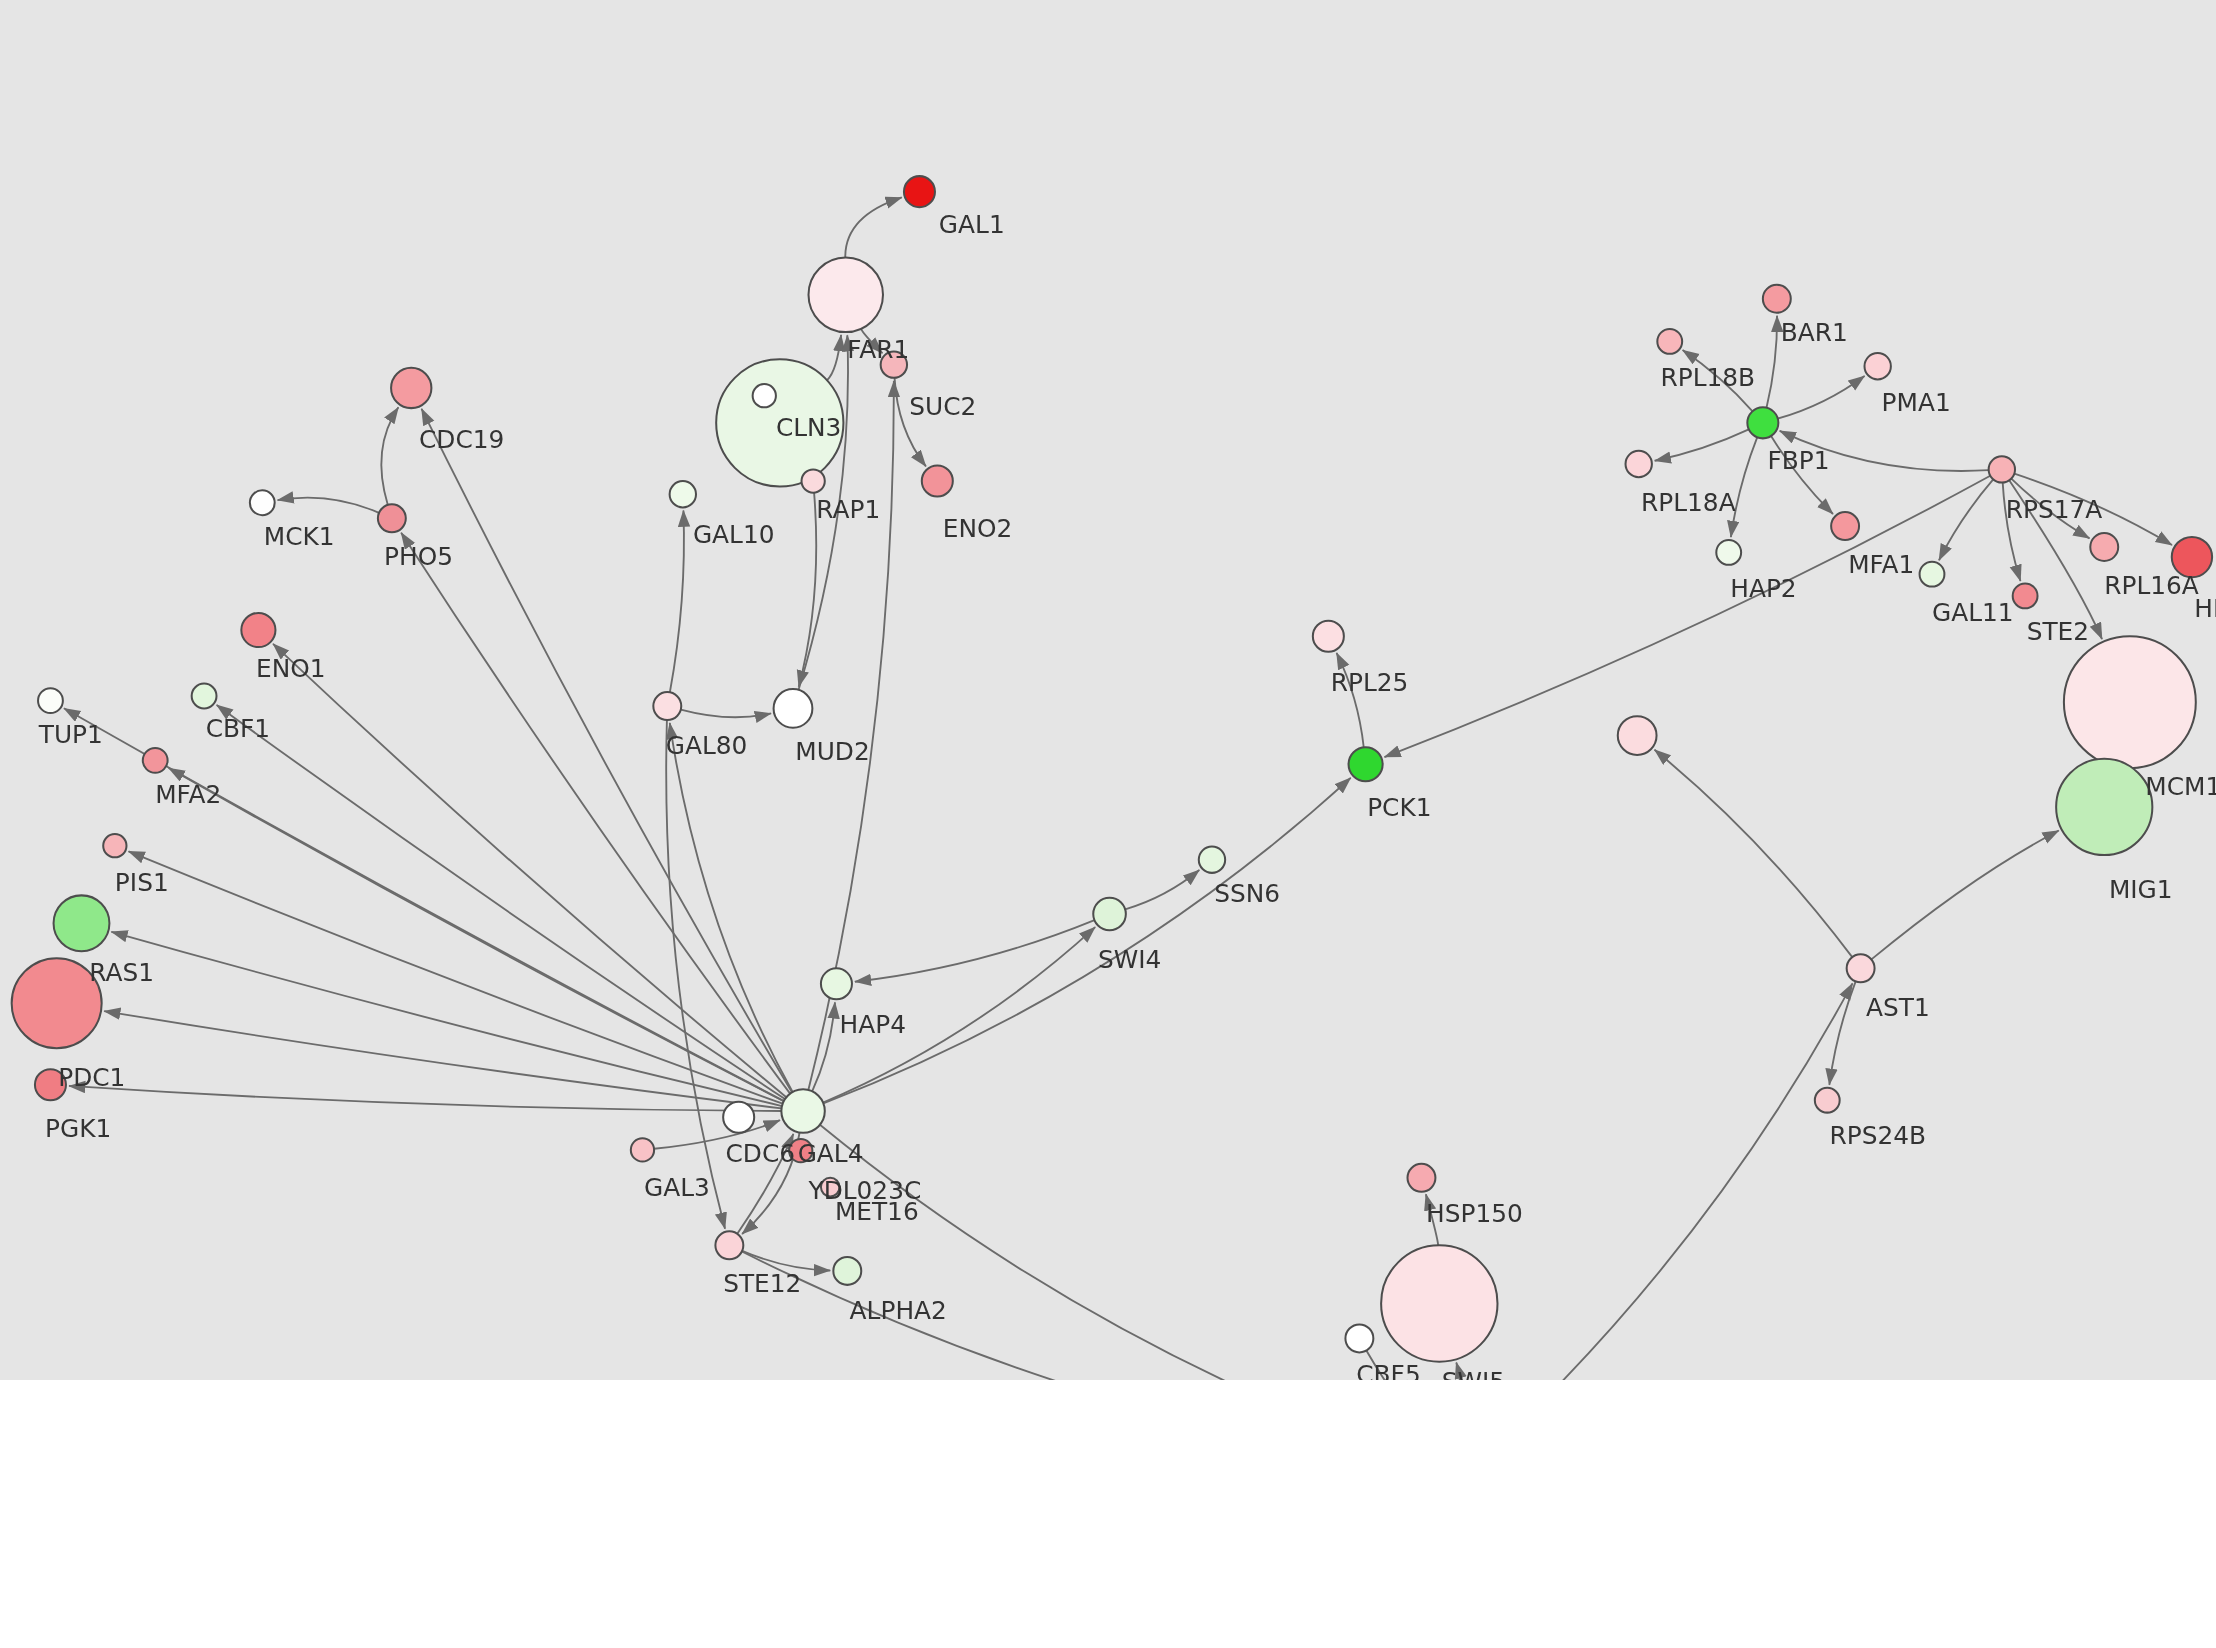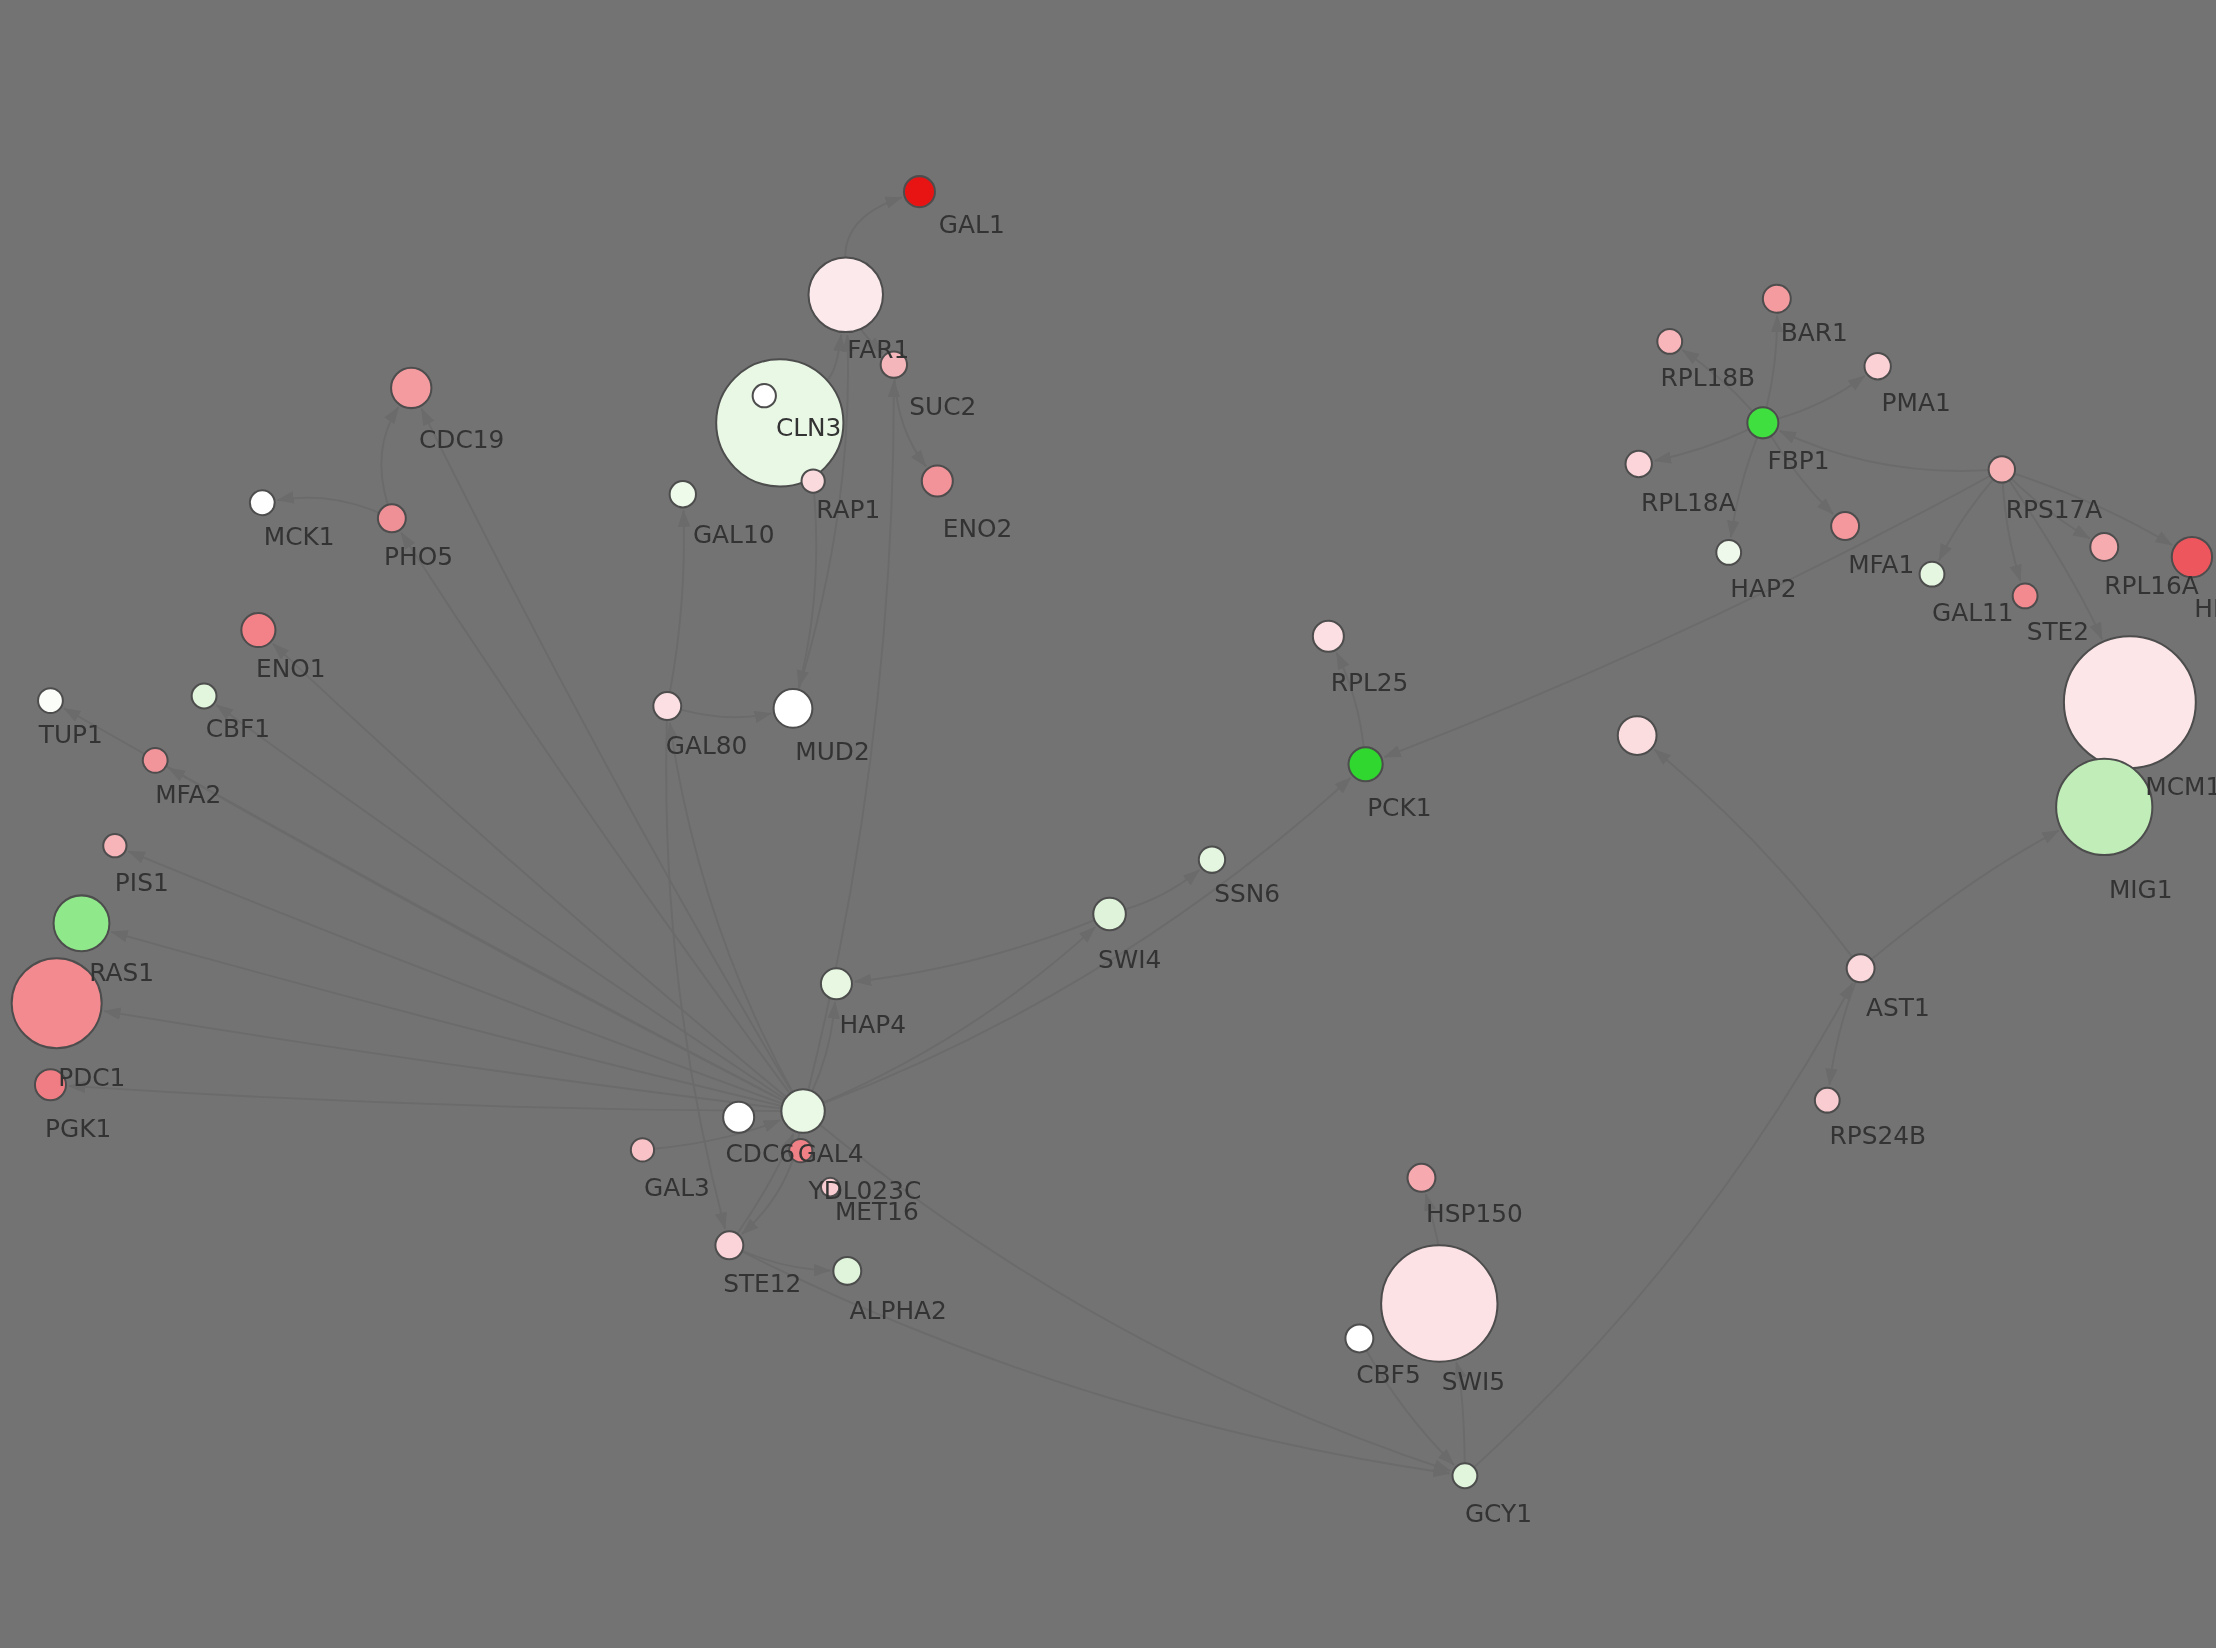--- a/index.html
+++ b/index.html
@@ -4,22 +4,22 @@
 <style>
   html, body {
     margin: 0;
     padding: 0;
     background: #ffffff;
     font-family: "DejaVu Sans", "Liberation Sans", sans-serif;
   }
   .canvas-wrap {
     position: relative;
     width: 2216px;
-    height: 1648px;
-    background: #737373;
+    height: 1380px;
+    background: #e5e5e5;
     overflow: hidden;
   }
   svg { display: block; }
   .edge { fill: none; }
   .node-label {
     font-family: "DejaVu Sans", "Liberation Sans", sans-serif;
     pointer-events: none;
   }
 </style>
 </head>

